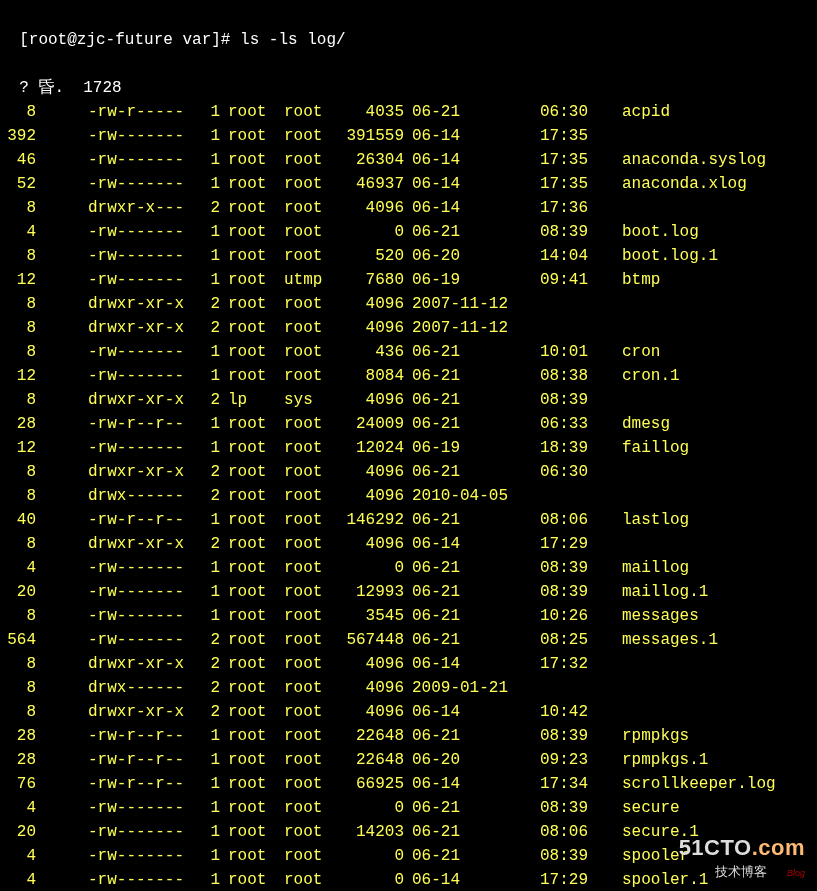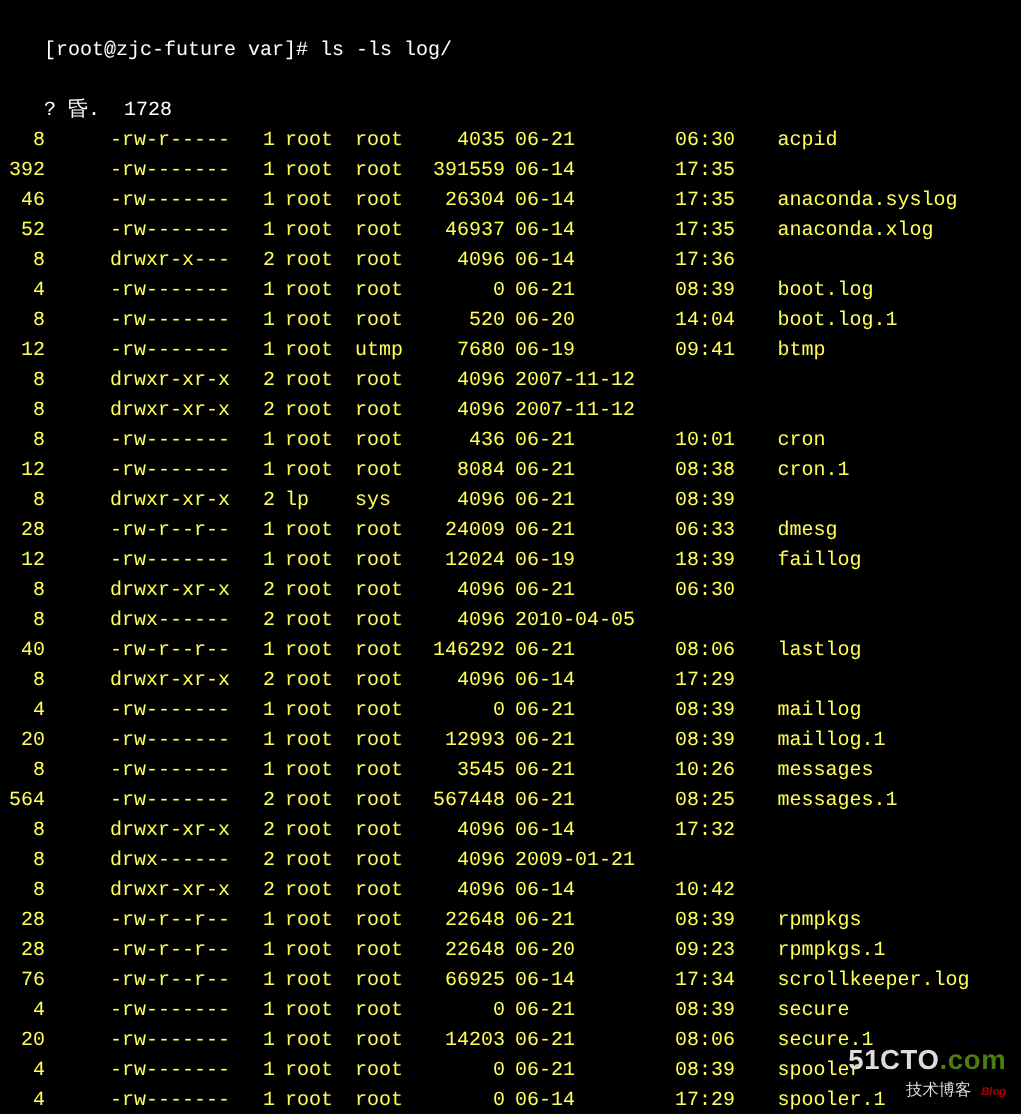--- a/index.html
+++ b/index.html
@@ -8,43 +8,43 @@
     color: #fff;
     font-family: "Courier New", monospace;
     font-size: 16px;
     line-height: 24px;
     padding: 4px 0;
     width: 817px;
     height: 891px;
     overflow: hidden;
     position: relative;
   }
-  .line { white-space: pre; margin-left: 16px; }
+  .line { white-space: pre; }
   .row { display: flex; color: #ffff55; }
   .blocks { width: 36px; text-align: right; }
   .perms  { width: 120px; padding-left: 8px; margin-left: 44px; }
   .links  { width: 20px; text-align: right; }
   .owner  { width: 56px; padding-left: 8px; }
   .group  { width: 56px; padding-left: 8px; }
   .size   { width: 72px; text-align: right; }
   .date   { width: 120px; padding-left: 8px; }
   .time   { width: 64px; text-align: right; }
   .name   { padding-left: 8px; margin-left: 26px; }
   .footer {
     position: absolute;
     right: 12px;
     bottom: 6px;
     color: #ddd;
     text-align: right;
     font-family: Arial, sans-serif;
   }
   .footer .big { font-size: 22px; font-weight: bold; letter-spacing: 0.5px; }
-  .footer .big .dot { color: #4d7c0f; }
+  .footer .big .dot { color: #fdba74; }
   .footer .small { font-size: 13px; }
-  .footer .blog { font-size: 9px; margin-left: 8px; color: #a00; font-style: italic; font-weight: bold; }
+  .footer .blog { font-size: 9px; margin-left: 20px; color: #a00; font-style: italic; font-weight: normal; }
 </style>
 </head>
 <body>
 
 <div class="line prompt-line">
   <span>[root@zjc-future var]# ls -ls log/</span>
 </div>
 <div class="line">
   <span>? 昏.  1728</span>
 </div>

